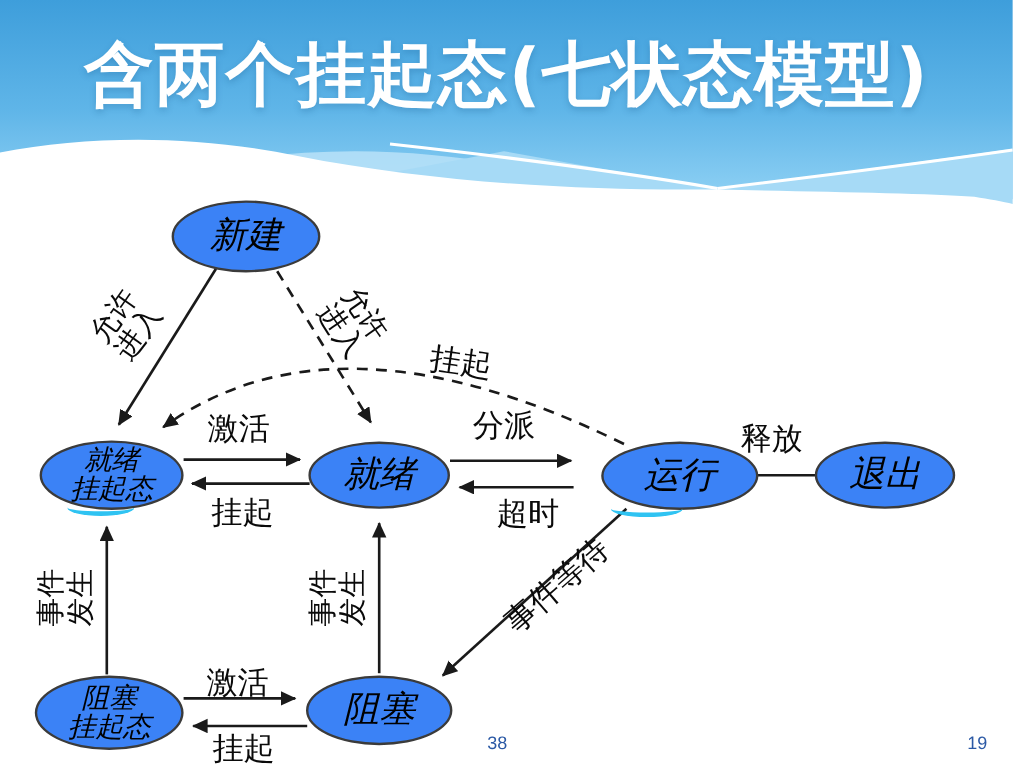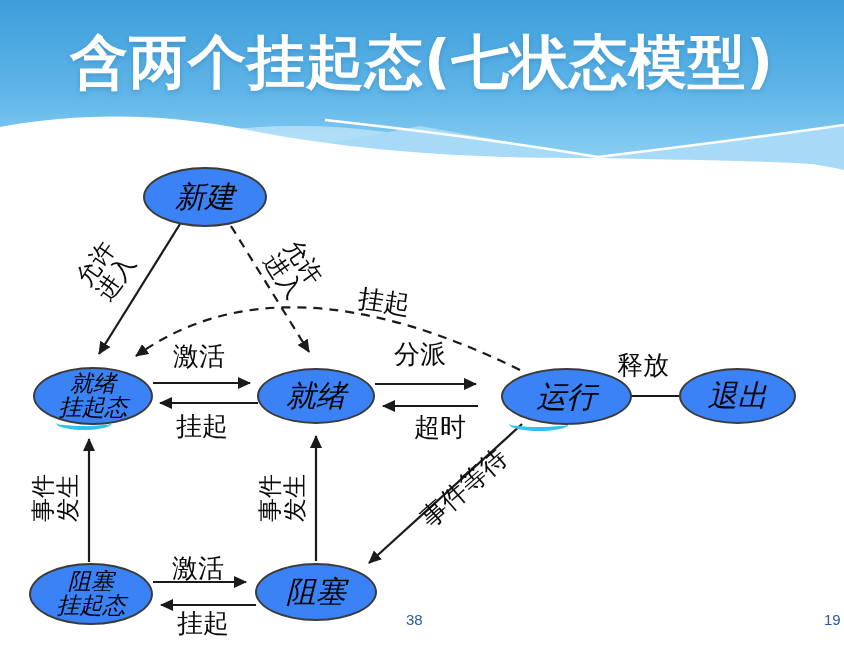--- a/index.html
+++ b/index.html
@@ -146,13 +146,13 @@
   <span style="display:block">事件</span>
   <span style="display:block">发生</span>
 </div>
 
 <div class="lbl r-n41" style="left:464px;top:488px;">事件等待</div>
 
 <div class="lbl" style="left:198px;top:569px;">激活</div>
 <div class="lbl" style="left:203px;top:624px;">挂起</div>
 
 <div class="pg" style="left:406px;top:611px;text-align:center;">38</div>
-<div class="pg" style="left:824px;top:611px;">19</div>
+<div class="pg" style="left:806px;top:611px;">19</div>
 
 </body></html>

